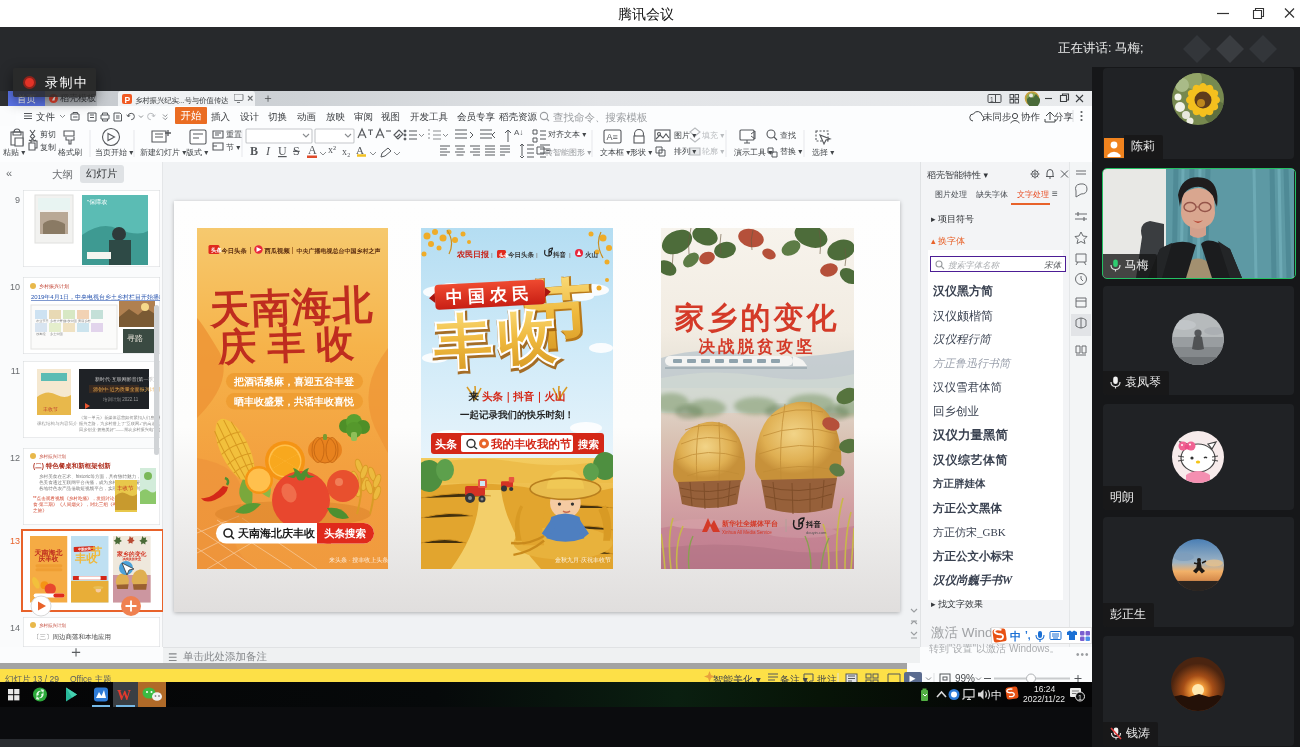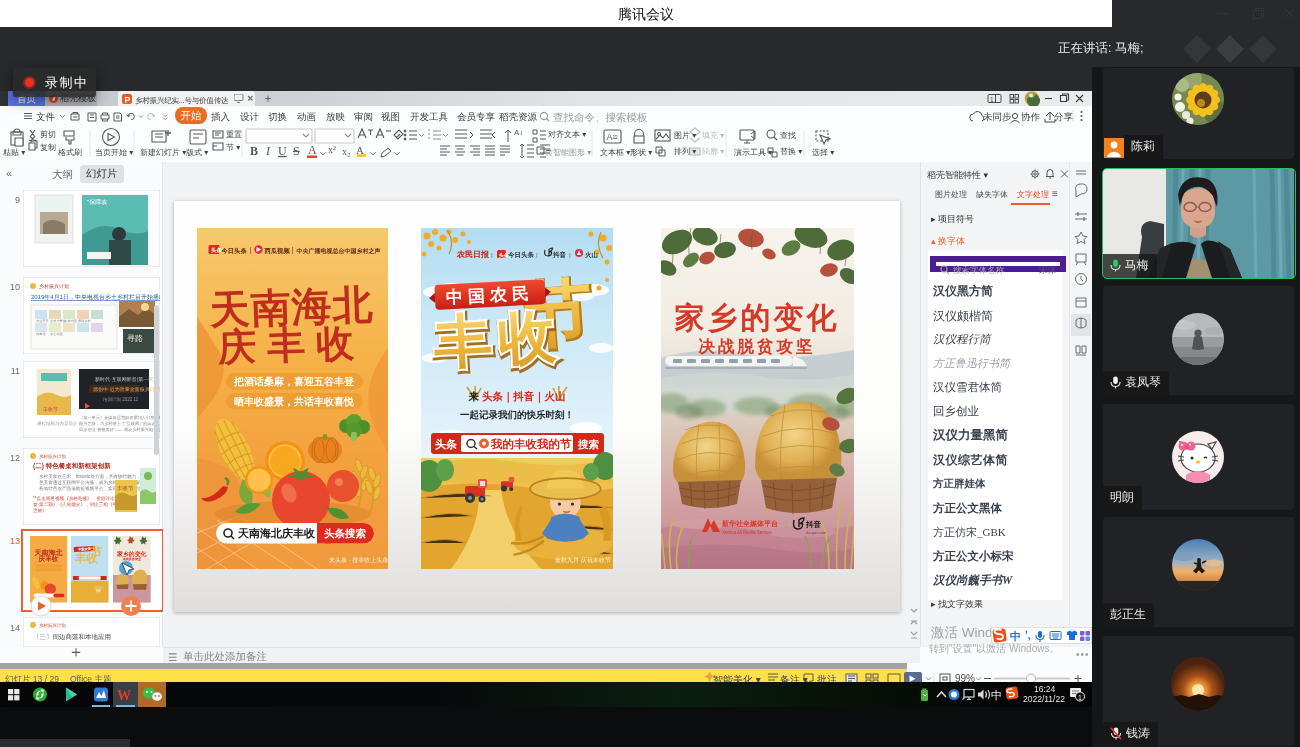--- a/index.html
+++ b/index.html
@@ -1,41 +1,41 @@
 <!DOCTYPE html>
 <html><head>
 <meta charset="utf-8">
 <style>
 html,body{margin:0;padding:0;}
 body{width:1300px;height:747px;overflow:hidden;font-family:"Liberation Sans",sans-serif;}
 .abs{position:absolute;}
 #app{position:relative;width:1300px;height:747px;background:#27292c;overflow:hidden;}
 
-#titlebar{left:0;top:0;width:1112px;height:27px;background:#ffffff;}
+#titlebar{left:0;top:0;width:1300px;height:27px;background:#ffffff;}
 #titlebar .t{left:618px;top:6px;font-size:14px;color:#111;}
 
 #topband{left:0;top:27px;width:1300px;height:64px;background:#27292c;}
 #speaking{left:1058px;top:40px;font-size:12.5px;color:#e9eaea;}
 
 #rec{left:13px;top:68px;width:83px;height:29px;background:rgba(42,42,42,.88);border-radius:2px;box-shadow:0 4px 14px rgba(0,0,0,.45);}
 #rec .dot{position:absolute;left:10px;top:8px;width:9px;height:9px;border-radius:50%;background:#e23327;border:2.5px solid #8c231b;}
 #rec .tx{position:absolute;left:32px;top:6px;color:#fff;font-size:13px;letter-spacing:1.5px;}
 
 #wps{left:0;top:91px;width:1092px;height:591px;background:#fbfcfd;}
 
 #tabbar{left:0;top:0;width:1092px;height:15px;background:linear-gradient(90deg,#c3c7cc 0,#ced2d6 300px,#e2e4e7 600px,#e9ebed 100%);}
 #tabbar .dk{left:0;top:0;width:8px;height:15px;background:#2f3134;}
 .tab{position:absolute;top:0;height:15px;font-size:9.5px;line-height:15px;}
 #tab1{left:8px;width:37px;background:#5b74e8;color:#fff;text-align:center;}
 #tab2{left:45px;width:52px;background:#b3b7bc;color:#33363a;}
 #tab3{left:118px;width:137px;background:#f0f2f4;color:#3d4043;border-radius:3px 3px 0 0;}
 
 #menurow{left:16px;top:15px;width:1092px;height:20px;background:#fcfdfe;}
 .mi{position:absolute;top:4.5px;font-size:9.5px;color:#3a3d40;}
-.pill{position:absolute;left:159px;top:1px;width:32px;height:17px;background:#ea6c22;border-radius:8px;color:#fff;font-size:10.5px;text-align:center;line-height:17px;}
+.pill{position:absolute;left:159px;top:1px;width:32px;height:17px;background:#ea6c22;border-radius:1px;color:#fff;font-size:10.5px;text-align:center;line-height:17px;}
 
 #ribbon{left:0;top:35px;width:1092px;height:36px;background:#fcfdfe;border-bottom:1px solid #e2e4e6;}
 
 #leftpanel{left:0;top:71px;width:163px;height:485px;background:#fafbfc;border-right:1px solid #e4e6e8;box-sizing:border-box;}
 #canvas{left:163px;top:71px;width:757px;height:485px;background:#f0f2f4;}
 #slide{left:11px;top:39px;width:726px;height:411px;background:linear-gradient(180deg,#fefefe 0%,#fdfdfc 55%,#eeedec 78%,#e0dedd 100%);box-shadow:0 1px 4px rgba(0,0,0,.28);}
 #rightpanel{left:920px;top:71px;width:149px;height:485px;background:#f3f4f6;border-left:1px solid #e0e2e4;box-sizing:border-box;}
 #rightstrip{left:1069px;top:71px;width:23px;height:485px;background:#f3f5f6;border-left:1px solid #e4e6e8;box-sizing:border-box;}
 #notesbar{left:163px;top:556px;width:757px;height:16px;background:#eff1f2;border-top:1px solid #e0e2e4;box-sizing:border-box;font-size:10.5px;color:#85888b;}
 #fontlist>div{position:absolute;left:12px;color:#394150;white-space:nowrap;}
@@ -914,21 +914,21 @@
         </g>
       </svg>
       <span style="position:absolute;left:14px;top:27px;font-size:8px;color:#4a4e55;">图片处理</span>
       <span style="position:absolute;left:55px;top:27px;font-size:8px;color:#4a4e55;">缺失字体</span>
       <span style="position:absolute;left:96px;top:27px;font-size:8px;color:#e8491e;">文字处理</span>
       <div style="position:absolute;left:90px;top:40.5px;width:39px;height:2px;background:#e8622a;"></div>
       <span style="position:absolute;left:131px;top:26px;font-size:10px;color:#55585c;">≡</span>
       <span style="position:absolute;left:10px;top:51px;font-size:9px;color:#33363a;">▸ 项目符号</span>
       <span style="position:absolute;left:10px;top:73px;font-size:9px;color:#e8622a;">▴ 换字体</span>
       <div style="position:absolute;left:7px;top:88px;width:135px;height:350px;background:#fff;"></div>
-      <div style="position:absolute;left:9px;top:94px;width:136px;height:16px;background:#fff;border:6px solid #4c1d95;box-sizing:border-box;">
+      <div style="position:absolute;left:9px;top:94px;width:136px;height:16px;background:#fff;border:1px solid #4c1d95;box-sizing:border-box;font-style:italic;">
         <svg style="position:absolute;left:4px;top:3px" width="10" height="10">
             <circle cx="4" cy="4" r="3" fill="none" stroke="#9a9da0" stroke-width="1.1"></circle>
             <line x1="6.2" y1="6.2" x2="9" y2="9" stroke="#9a9da0" stroke-width="1.1"></line>
           </svg>
         <span style="position:absolute;left:17px;top:3px;font-size:8.5px;color:#aaadb0;">搜索字体名称</span>
         <span style="position:absolute;right:4px;top:3px;font-size:8.5px;color:#55585c;">宋体</span>
       </div>
       <div id="fontlist">
         <div style="top:121px;font-weight:bold;font-size:12px;">汉仪黑方简</div>
         <div style="top:146px;font-family:'Liberation Serif';font-size:12px;">汉仪颇楷简</div>

